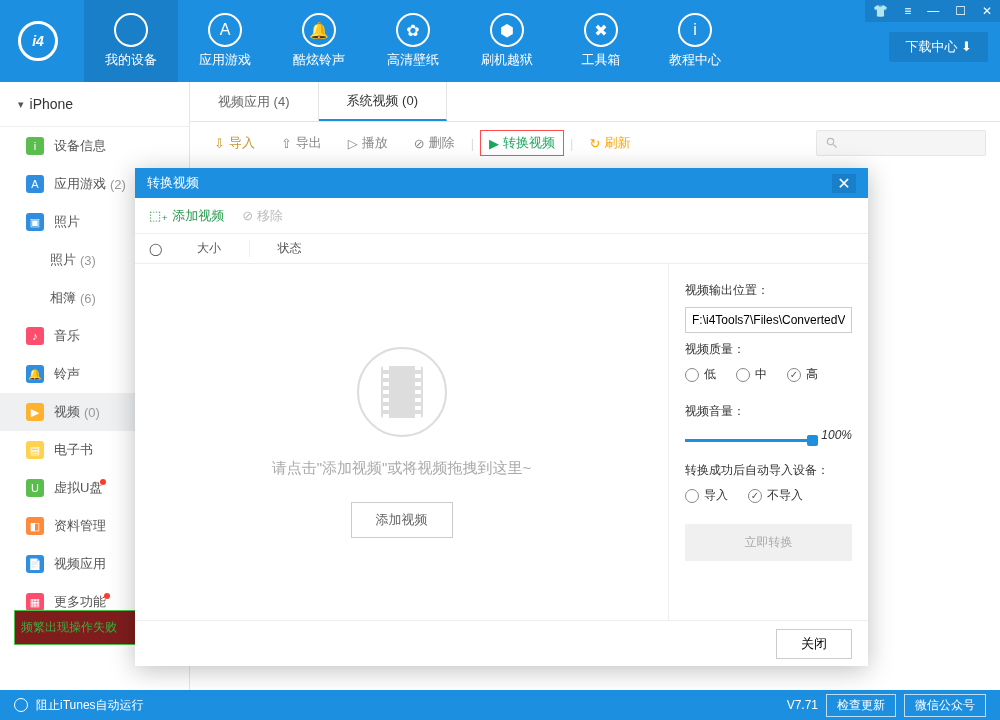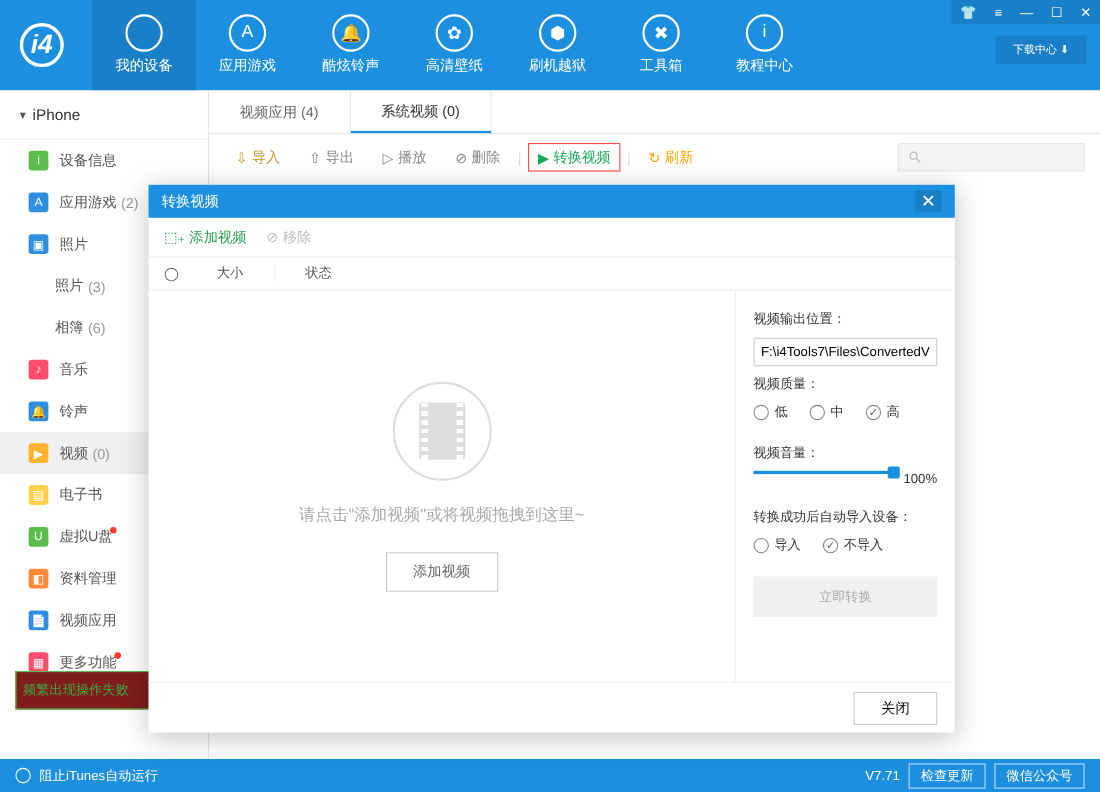--- a/index.html
+++ b/index.html
@@ -1,31 +1,31 @@
 <!DOCTYPE html>
 <html><head>
 <meta charset="utf-8">
 <style>
 * { margin: 0; padding: 0; box-sizing: border-box; font-family: "Microsoft YaHei", Arial, sans-serif; }
 body { width: 1000px; height: 720px; overflow: hidden; background: #fff; position: relative; }
 
 
 .header { height: 82px; background: #1d8fe1; display: flex; align-items: center; position: relative; }
 .logo-area { display: flex; align-items: center; padding: 0 18px; color: #fff; }
-.logo-circle { width: 40px; height: 40px; border: 3px solid #fff; border-radius: 50%; display: flex; align-items: center; justify-content: center; font-weight: bold; font-size: 24px; font-style: italic; color:#fff;}
+.logo-circle { width: 40px; height: 40px; border: 3px solid #fff; border-radius: 50%; display: flex; align-items: center; justify-content: center; font-weight: bold; font-size: 14px; font-style: italic; color:#fff;}
 .logo-text { margin-left: 10px; }
 .logo-main { font-size: 22px; font-weight: bold; }
 .logo-sub { font-size: 11px; opacity: .9; }
 .nav { display: flex; height: 100%; margin-left:8px;}
 .nav-item { width: 94px; display: flex; flex-direction: column; align-items: center; justify-content: center; color: #fff; font-size: 13px; cursor: pointer; }
 .nav-item.active { background: #1a7fc9; }
 .nav-icon { width: 34px; height: 34px; border: 2.5px solid #fff; border-radius: 50%; display: flex; align-items: center; justify-content: center; margin-bottom: 4px; font-size:16px;}
 .win-controls { position: absolute; right: 0; top: 0; display: flex; background:#1a7fc9;}
 .win-btn { padding: 4px 8px; color: #fff; cursor: pointer; font-size: 12px; line-height:14px;}
-.dl-center { position:absolute; right:12px; top:32px; background:#1a7fc9; color:#fff; padding:6px 16px; font-size:10px; border-radius:2px; cursor:pointer;}
+.dl-center { position:absolute; right:12px; top:32px; background:#1a7fc9; color:#fff; padding:6px 16px; font-size:13px; border-radius:2px; cursor:pointer;}
 
 
 .body { display: flex; height: 608px; }
 
 
 .sidebar { width: 190px; border-right: 1px solid #e5e5e5; overflow-y: auto; position:relative;}
 .side-parent { display:flex; align-items:center; padding:14px 18px; font-size:14px; color:#333; cursor:pointer; border-bottom:1px solid #eee;}
 .chev { font-size:11px; margin-right:6px; color:#555;}
 .side-item { display:flex; align-items:center; padding:10px 18px 10px 26px; font-size:13px; color:#555; cursor:pointer;}
 .side-item.sel { background:#eef0f2;}
@@ -79,21 +79,21 @@
 
 .side-panel{ width:200px; border-left:1px solid #eee; padding:18px 16px; font-size:12px; color:#333;}
 .sp-label{margin-bottom:8px;}
 .sp-input{width:100%; border:1px solid #ccc; padding:5px 6px; font-size:12px; margin-bottom:8px;}
 .sp-row{display:flex; gap:10px; margin-bottom:20px;}
 .sp-btn{flex:1; border:1px solid #ccc; text-align:center; padding:5px 0; cursor:pointer;}
 .radio-row{display:flex; gap:20px; margin-bottom:20px;}
 .radio{display:flex; align-items:center; cursor:pointer;}
 .r-circ{width:14px; height:14px; border:1.5px solid #888; border-radius:50%; margin-right:5px; display:flex; align-items:center; justify-content:center;}
 .r-circ.checked:after{content:"✓"; font-size:10px; color:#555;}
-.slider{display:flex; align-items:flex-start; gap:8px; margin-bottom:20px;}
+.slider{display:flex; align-items:flex-end; gap:8px; margin-bottom:20px;font-style:italic;}
 .track{flex:1; height:3px; background:#1d8fe1; position:relative;}
 .thumb{position:absolute; right:-5px; top:-4px; width:11px; height:11px; background:#1d8fe1; border-radius:2px;}
 .convert{width:100%; padding:10px 0; text-align:center; background:#f0f0f0; color:#aaa; margin-top:8px; cursor:default;}
 .modal-foot{height:46px; border-top:1px solid #eee; display:flex; align-items:center; justify-content:flex-end; padding:0 16px;}
 .close-btn{border:1px solid #ccc; padding:5px 24px; font-size:13px; cursor:pointer;}
 </style>
 </head>
 <body>
 
 <div class="header">

